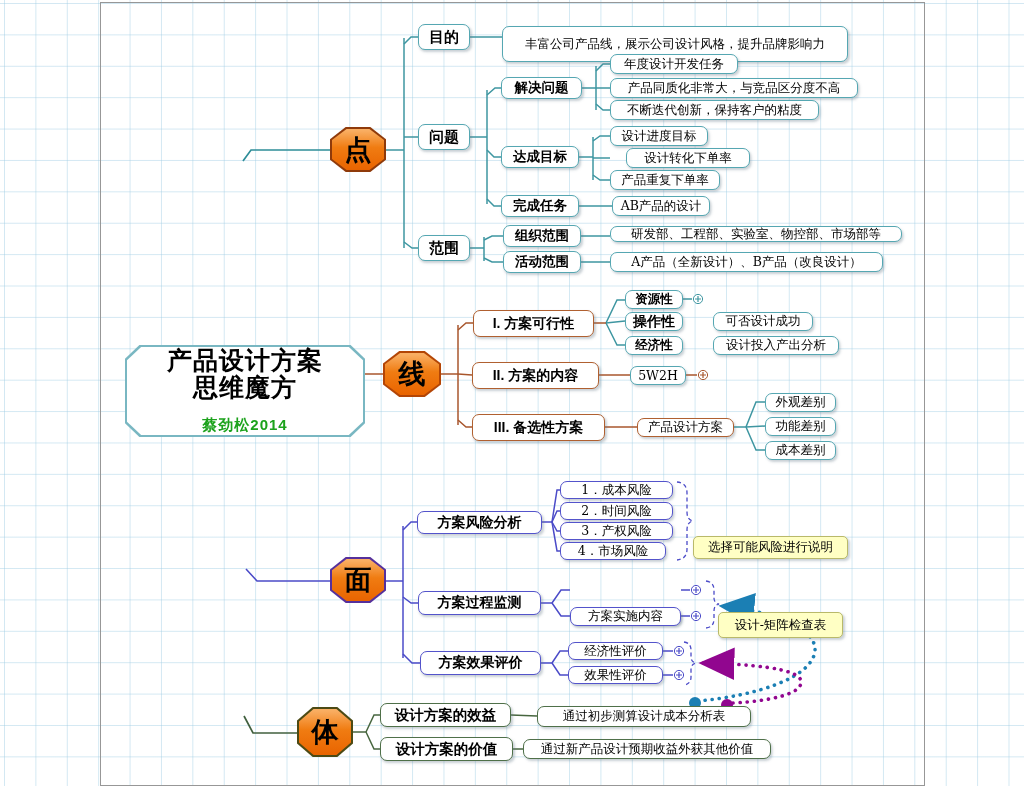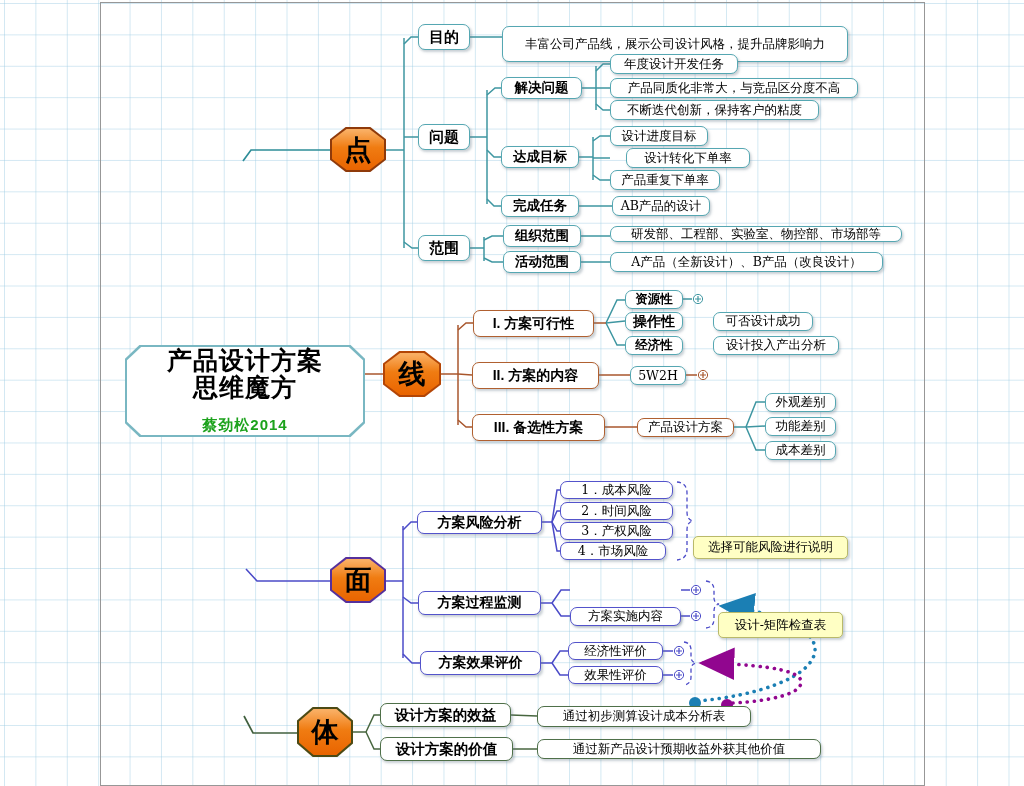--- a/index.html
+++ b/index.html
@@ -247,14 +247,14 @@
   <div class="nd in" style="left:570px;top:610px;width:111px;height:14px">方案实施进度</div>
   <div class="nd in" style="left:570px;top:607px;width:111px;height:19px">方案实施内容</div>
   <div class="nd note" style="left:718px;top:585px;width:125px;height:26px">设计-矩阵检查表</div>
   <div class="nd in bold" style="left:420px;top:651px;width:121px;height:24px">方案效果评价</div>
   <div class="nd in" style="left:568px;top:642px;width:95px;height:18px">经济性评价</div>
   <div class="nd in" style="left:568px;top:666px;width:95px;height:18px">效果性评价</div>
 
   <div class="nd gr bold" style="left:380px;top:703px;width:131px;height:24px;font-size:14.5px">设计方案的效益</div>
   <div class="nd gr" style="left:537px;top:706px;width:214px;height:21px">通过初步测算设计成本分析表</div>
   <div class="nd gr bold" style="left:380px;top:737px;width:133px;height:24px;font-size:14.5px">设计方案的价值</div>
-  <div class="nd gr" style="left:537px;top:739px;width:284px;height:20px">通过新产品设计预期收益外获其他价值</div>
+  <div class="nd gr" style="left:523px;top:739px;width:248px;height:20px">通过新产品设计预期收益外获其他价值</div>
 </div>
 
 </body></html>

